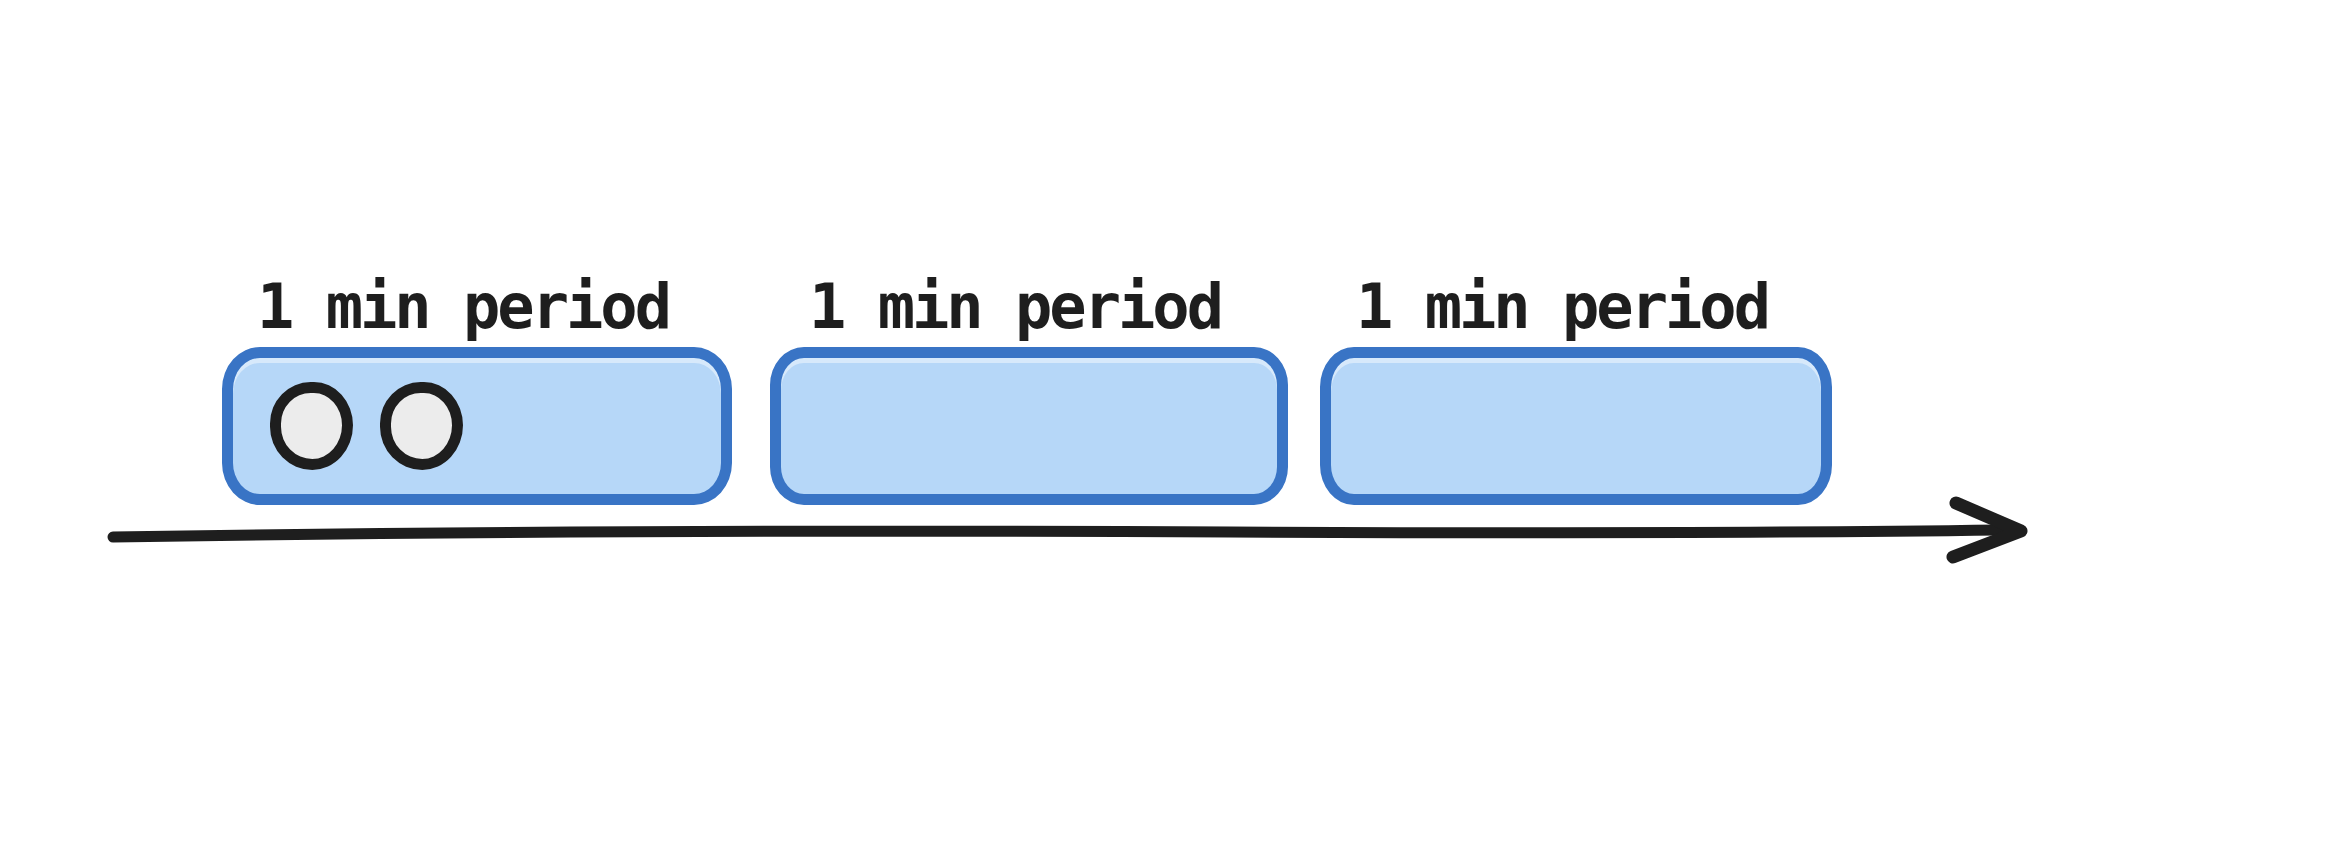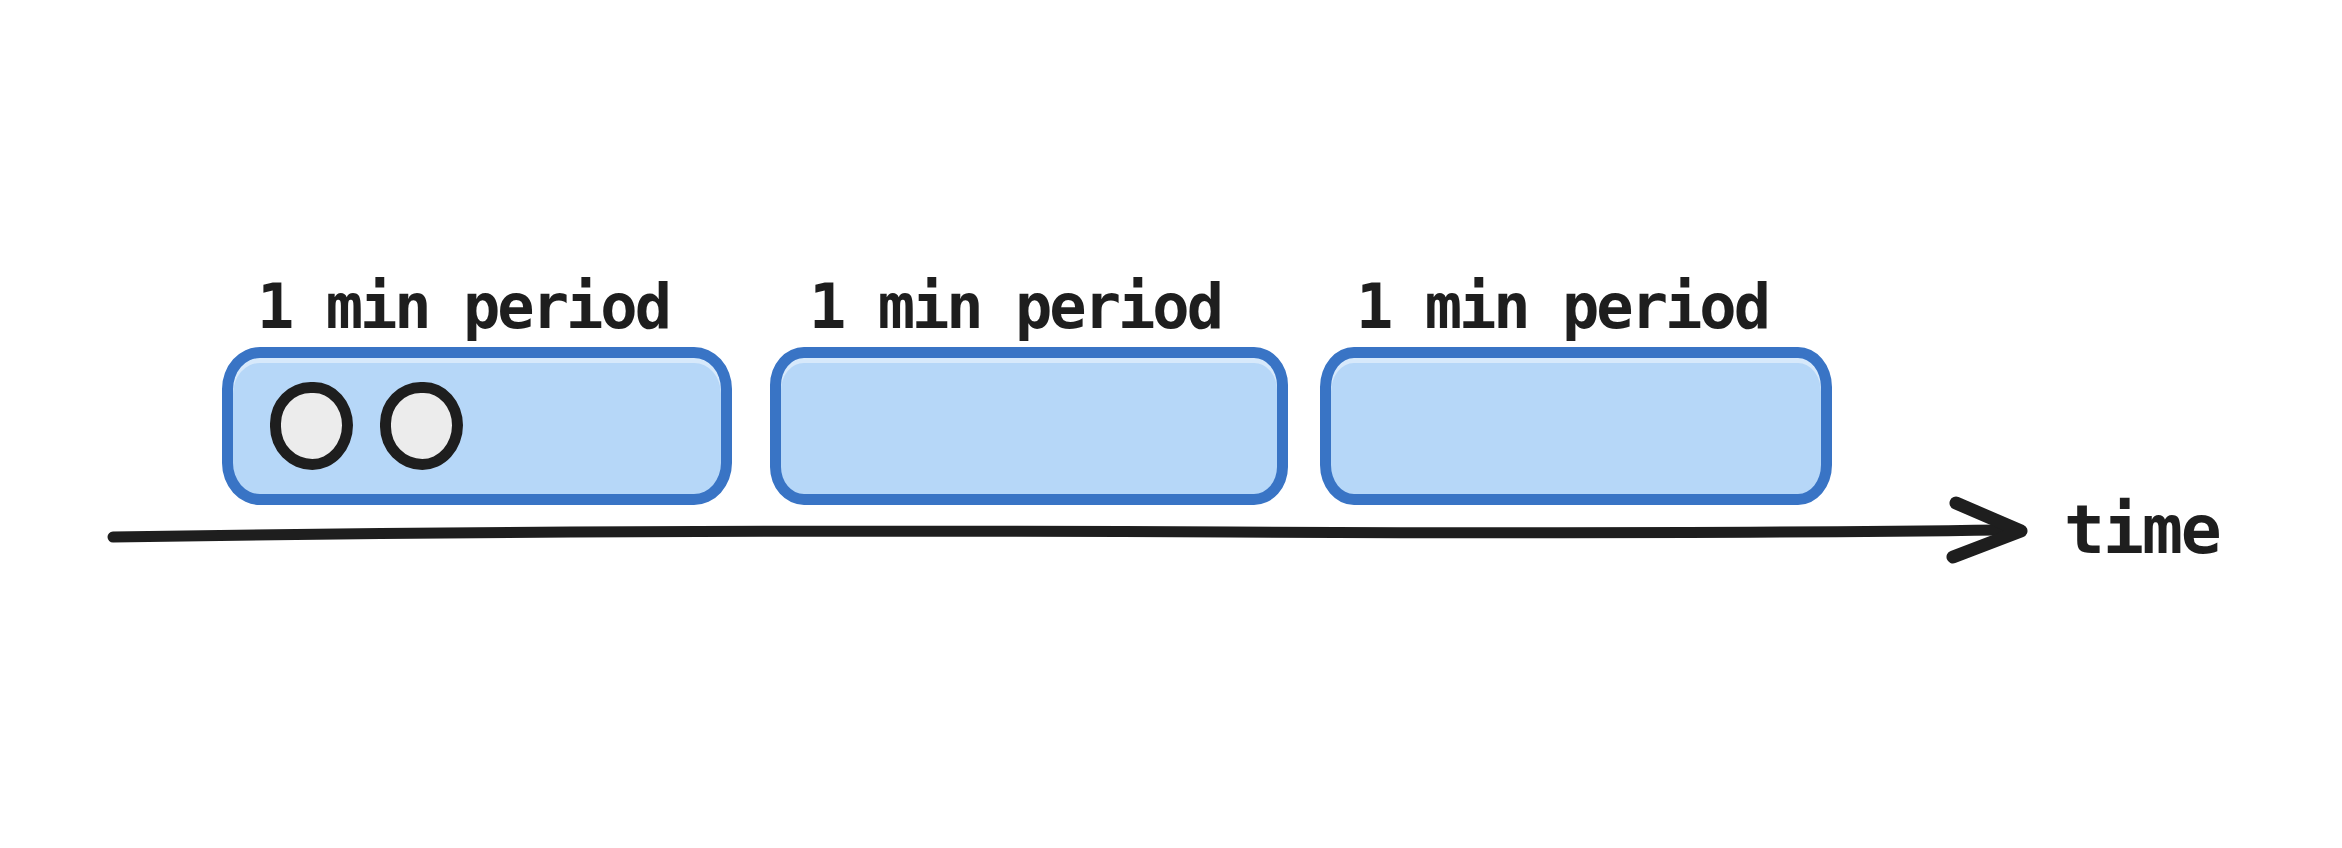--- a/index.html
+++ b/index.html
@@ -87,15 +87,14 @@
       <span class="dot"></span>
     </div>
   <div class="period-box box-2"></div>
   <div class="period-box box-3"></div>
 
   <svg class="axis-svg" width="2342" height="848" viewBox="0 0 2342 848" aria-hidden="true">
     <path d="M113 537 Q 620 529 1230 532 Q 1700 534 2000 530" fill="none" stroke="#1e1e1e" stroke-width="11" stroke-linecap="round"></path>
     <path d="M1956 503 L2021 531 L1953 557" fill="none" stroke="#1e1e1e" stroke-width="13" stroke-linecap="round" stroke-linejoin="round"></path>
   </svg>
 
-  <div class="axis-label">time</div>
 
 </div>
 
 </body></html>

